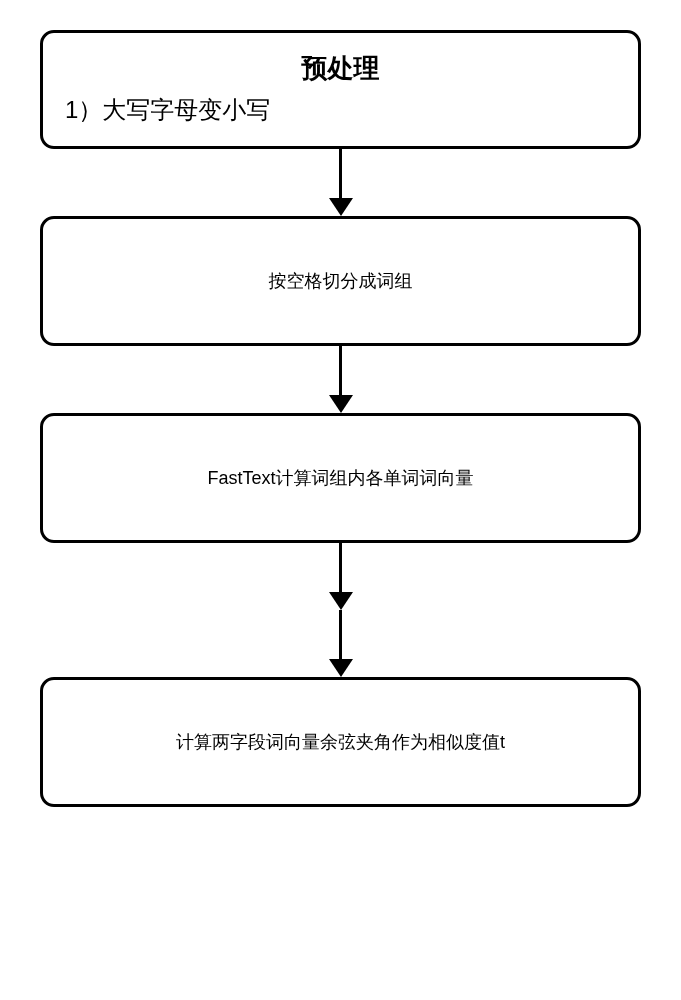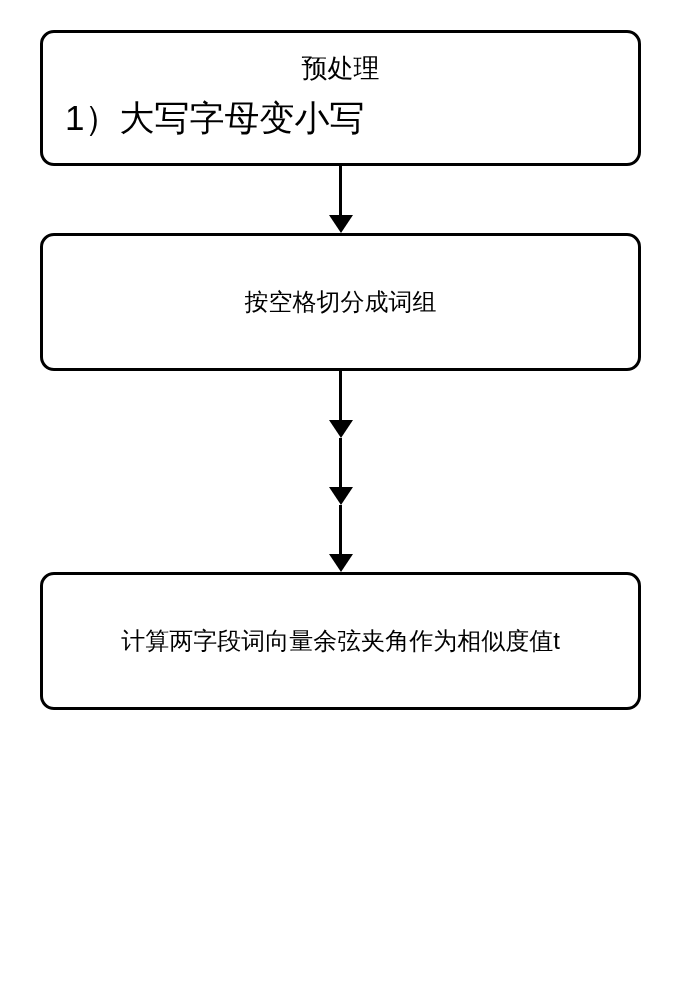--- a/index.html
+++ b/index.html
@@ -21,31 +21,31 @@
     .box {
       border: 3px solid #000;
       border-radius: 14px;
       width: 100%;
       padding: 18px 22px;
       background: #fff;
     }
     .box-title {
       text-align: center;
       font-size: 26px;
-      font-weight: 400;
+      font-weight: 700;
       margin-bottom: 6px;
     }
     .box-line {
-      font-size: 35px;
+      font-size: 24px;
       font-weight: 400;
       line-height: 1.5;
     }
     .box-center {
       text-align: center;
-      font-size: 24px;
+      font-size: 18px;
       font-weight: 400;
       padding: 10px 0;
     }
     .box-tall {
       padding: 40px 22px;
     }
     .arrow {
       display: flex;
       flex-direction: column;
       align-items: center;
@@ -82,20 +82,23 @@
 
   <div class="box box-tall">
     <div class="box-center">按空格切分成词组</div>
   </div>
 
   <div class="arrow">
     <div class="arrow-line"></div>
     <div class="arrow-head"></div>
   </div>
 
+  <div class="box box-tall">
+    <div class="box-center">FastText计算词组内各单词词向量</div>
+  </div>
 
   <div class="arrow">
     <div class="arrow-line"></div>
     <div class="arrow-head"></div>
   </div>
 
 
   <div class="arrow">
     <div class="arrow-line"></div>
     <div class="arrow-head"></div>

